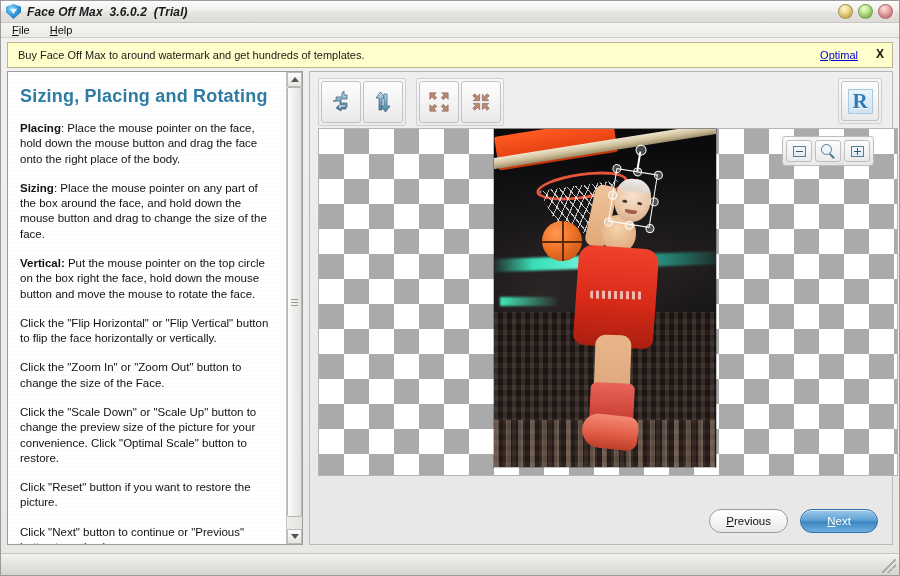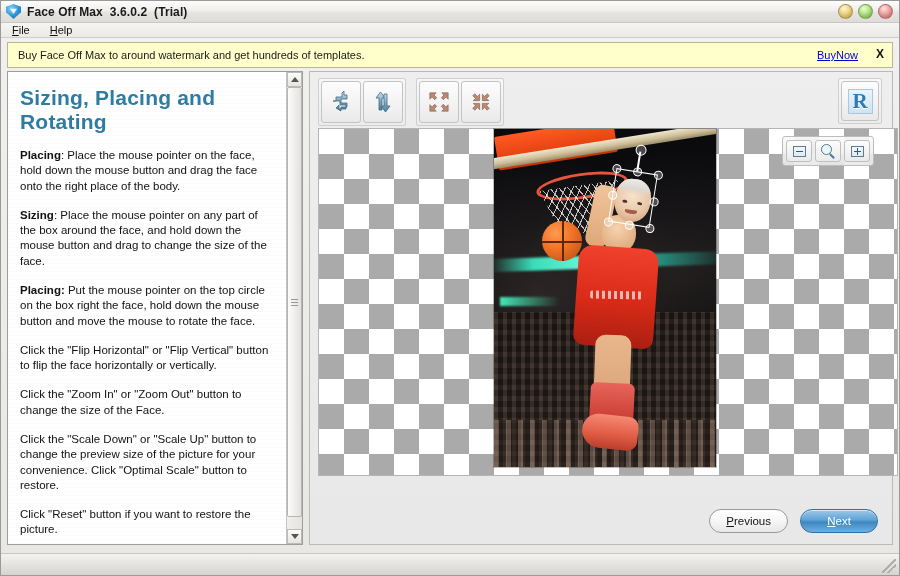--- a/index.html
+++ b/index.html
@@ -36,21 +36,21 @@
     background: radial-gradient(circle at 35% 30%, #7fd4ff 0%, #2a8fd0 55%, #13628f 100%);
     clip-path: polygon(50% 0%, 100% 18%, 100% 55%, 50% 100%, 0% 55%, 0% 18%);
   }
   .app-icon .shield:after{
     content:""; position:absolute; left:4px; top:3px; width:7px; height:7px;
     background:#fff; clip-path: polygon(50% 100%, 0% 25%, 100% 25%);
     opacity:.92;
   }
   .title-text {
     font-size: 12px; font-weight: bold; color: #1a1a1a;
-    letter-spacing: .1px; white-space: nowrap;
+    letter-spacing: .1px; white-space: nowrap; font-style: italic;
   }
   .title-text .ver { font-weight: bold; }
   .win-buttons {
     position: absolute; right: 6px; top: 3px;
     display: flex; gap: 5px;
   }
   .win-btn {
     width: 15px; height: 15px; border-radius: 50%;
     border: 1px solid rgba(120,100,60,.55);
     box-shadow: inset 0 -3px 4px rgba(0,0,0,.12);
@@ -109,21 +109,21 @@
   }
   .doc {
     flex: 1 1 auto;
     padding: 14px 14px 10px 12px;
     overflow: hidden;
     background:
       repeating-linear-gradient(180deg,#ffffff 0px,#ffffff 3px,#fbfbfb 3px,#fbfbfb 4px);
   }
   .doc h1 {
     margin: 0 0 14px 0;
-    font-size: 21px; font-weight: bold;
+    font-size: 18px; font-weight: bold;
     color: #2e7ca1;
     letter-spacing: .2px;
   }
   .doc p {
     margin: 0 0 14px 0;
     font-size: 11.5px; line-height: 1.33;
     color: #111;
   }
   .doc p b { font-weight: bold; }
 
@@ -463,32 +463,32 @@
     </div>
   </div>
 
   <div class="menubar">
     <div class="menu-item"><u>F</u>ile</div>
     <div class="menu-item"><u>H</u>elp</div>
   </div>
 
   <div class="banner">
     <div class="banner-text">Buy Face Off Max to around watermark and get hundreds of templates.</div>
-    <div class="banner-link">BuyNow</div>
+    <div class="banner-link">Optimal</div>
     <div class="banner-close">X</div>
   </div>
 
   <div class="main">
 
     <div class="left-pane">
       <div class="doc">
         <h1>Sizing, Placing and Rotating</h1>
         <p><b>Placing</b><span>: </span><span>Place the mouse pointer on the face, hold down the mouse button and drag the face onto the right place of the body.</span></p>
         <p><b>Sizing</b><span>: </span><span>Place the mouse pointer on any part of the box around the face, and hold down the mouse button and drag to change the size of the face.</span></p>
-        <p><b>Placing:</b><span> </span><span>Put the mouse pointer on the top circle on the box right the face, hold down the mouse button and move the mouse to rotate the face.</span></p>
+        <p><b>Vertical:</b><span> </span><span>Put the mouse pointer on the top circle on the box right the face, hold down the mouse button and move the mouse to rotate the face.</span></p>
         <p><span>Click the "Flip Horizontal" or "Flip Vertical" button to flip the face horizontally or vertically.</span></p>
         <p><span>Click the "Zoom In" or "Zoom Out" button to change the size of the Face.</span></p>
         <p><span>Click the "Scale Down" or "Scale Up" button to change the preview size of the picture for your convenience. Click "Optimal Scale" button to restore.</span></p>
         <p><span>Click "Reset" button if you want to restore the picture.</span></p>
         <p><span>Click "Next" button to continue or "Previous" button to go back.</span></p>
       </div>
       <div class="vscroll">
         <div class="sb-arrow up">
             <span class="tri"></span>
           </div>

